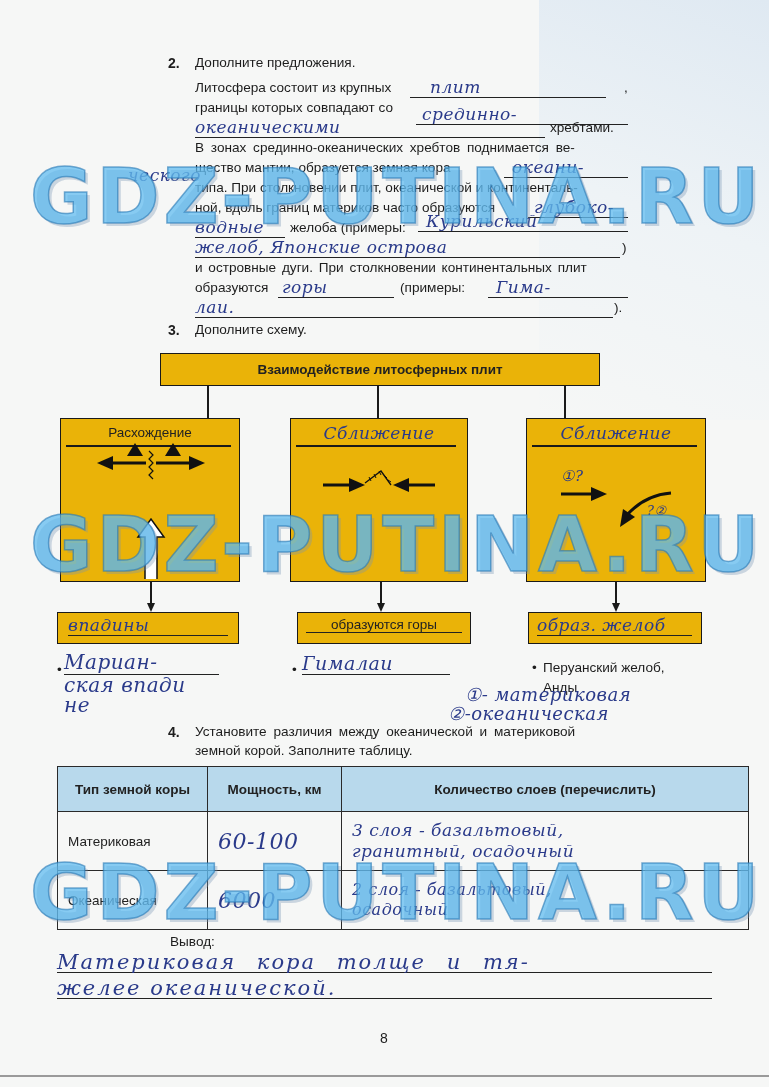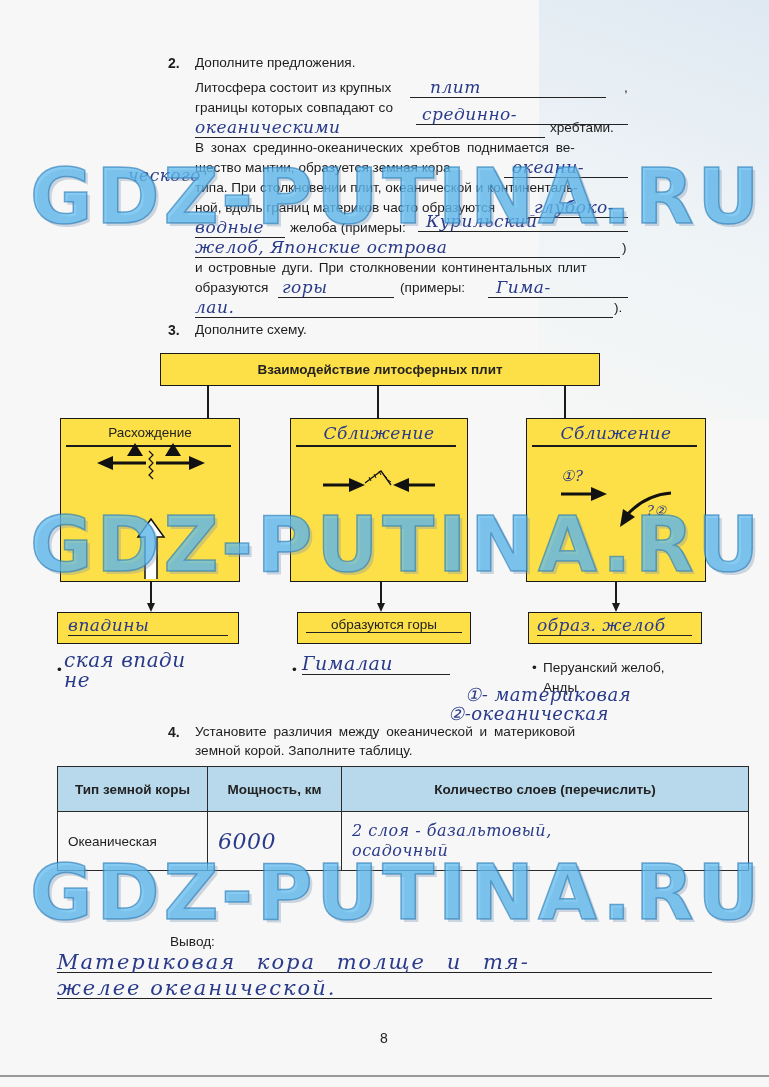--- a/index.html
+++ b/index.html
@@ -8,21 +8,21 @@
     background:#f6f7f6;
     font-family:"Liberation Sans", sans-serif; color:#222;
   }
   .page-tint { position:absolute; right:0; top:0; width:230px; height:420px;
     background:linear-gradient(200deg,#dfe9f2 0%, #eef3f6 50%, rgba(246,247,246,0) 100%); }
   .abs { position:absolute; }
   .printed { font-size:13.6px; line-height:20px; color:#1d1d1d; }
   .hand { font-family:"DejaVu Serif", serif; font-style:italic; color:#2a3a8a; font-size:17px; letter-spacing:0.5px; }
   .num { font-weight:bold; font-size:14px; }
   .fill { position:absolute; border-bottom:1px solid #222; height:20px; }
-  .box { position:absolute; border:1.5px solid #1a1a1a; background:#fde047; }
+  .box { position:absolute; border:1.5px solid #1a1a1a; background:#eab308; }
   .vline { position:absolute; width:1.5px; background:#1a1a1a; }
   .hline { position:absolute; height:1.5px; background:#1a1a1a; }
   .arrow-down { position:absolute; width:0; height:0; border-left:4px solid transparent; border-right:4px solid transparent; border-top:9px solid #1a1a1a; }
   table.crust { position:absolute; left:57px; top:766px; width:692px; border-collapse:collapse; }
   table.crust th, table.crust td { border:1.2px solid #2a2a2a; font-size:13.5px; }
   table.crust th { background:#b8d9ec; height:42px; font-weight:bold; }
   table.crust td { height:56px; padding-left:10px; }
   .wm { position:absolute; font-family:"DejaVu Sans", sans-serif; font-weight:bold; font-size:76px; letter-spacing:4px;
     color:rgba(92,186,240,0.72); -webkit-text-stroke:1.5px rgba(40,120,180,0.6);
     text-shadow:3px 3px 0 rgba(120,150,180,0.35); white-space:nowrap; }
@@ -143,20 +143,21 @@
   </div>
   <div class="box" style="left:297px;top:612px;width:172px;height:30px;">
     <div style="text-align:center;margin-top:4px;font-size:13.5px;border-bottom:1px solid #222;margin-left:8px;margin-right:8px;">образуются горы</div>
   </div>
   <div class="box" style="left:528px;top:612px;width:172px;height:30px;">
     <div class="hand" style="margin-left:8px;margin-top:2px;border-bottom:1px solid #222;width:155px;">образ. желоб</div>
   </div>
 
   <span class="abs printed" style="left:57px;top:660px;">•</span>
   <div class="abs" style="left:64px;top:650px;width:155px;">
+    <div class="hand" style="border-bottom:1px solid #222;font-size:20px;">Мариан-</div>
     <div class="hand" style="font-size:20px;line-height:20px;">ская впади</div>
     <div class="hand" style="font-size:20px;line-height:20px;">не</div>
   </div>
   <span class="abs printed" style="left:292px;top:660px;">•</span>
   <div class="abs hand" style="left:302px;top:652px;width:148px;border-bottom:1px solid #222;font-size:19px;">Гималаи</div>
 
   <span class="abs printed" style="left:532px;top:658px;">•</span>
   <span class="abs printed" style="left:543px;top:658px;">Перуанский желоб,</span>
   <span class="abs printed" style="left:543px;top:678px;">Анды</span>
   <span class="abs hand" style="left:465px;top:684px;font-size:18px;">①- материковая</span>
@@ -174,20 +175,28 @@
         <col style="width:134px">
         <col>
       </colgroup>
     <tbody>
         <tr>
       <th>Тип земной коры</th>
       <th>Мощность, км</th>
       <th>Количество слоев (перечислить)</th>
     </tr>
     <tr>
+      <td>Материковая</td>
+      <td class="hand" style="font-size:22px;">60-100</td>
+      <td>
+        <div class="hand" style="font-size:17px;line-height:21px;">3 слоя - базальтовый,</div>
+        <div class="hand" style="font-size:17px;line-height:21px;">гранитный, осадочный</div>
+      </td>
+    </tr>
+    <tr>
       <td>Океаническая</td>
       <td class="hand" style="font-size:22px;">6000</td>
       <td>
         <div class="hand" style="font-size:16px;line-height:20px;">2 слоя - базальтовый,</div>
         <div class="hand" style="font-size:16px;line-height:20px;">осадочный</div>
       </td>
     </tr>
   </tbody>
     </table>
 

